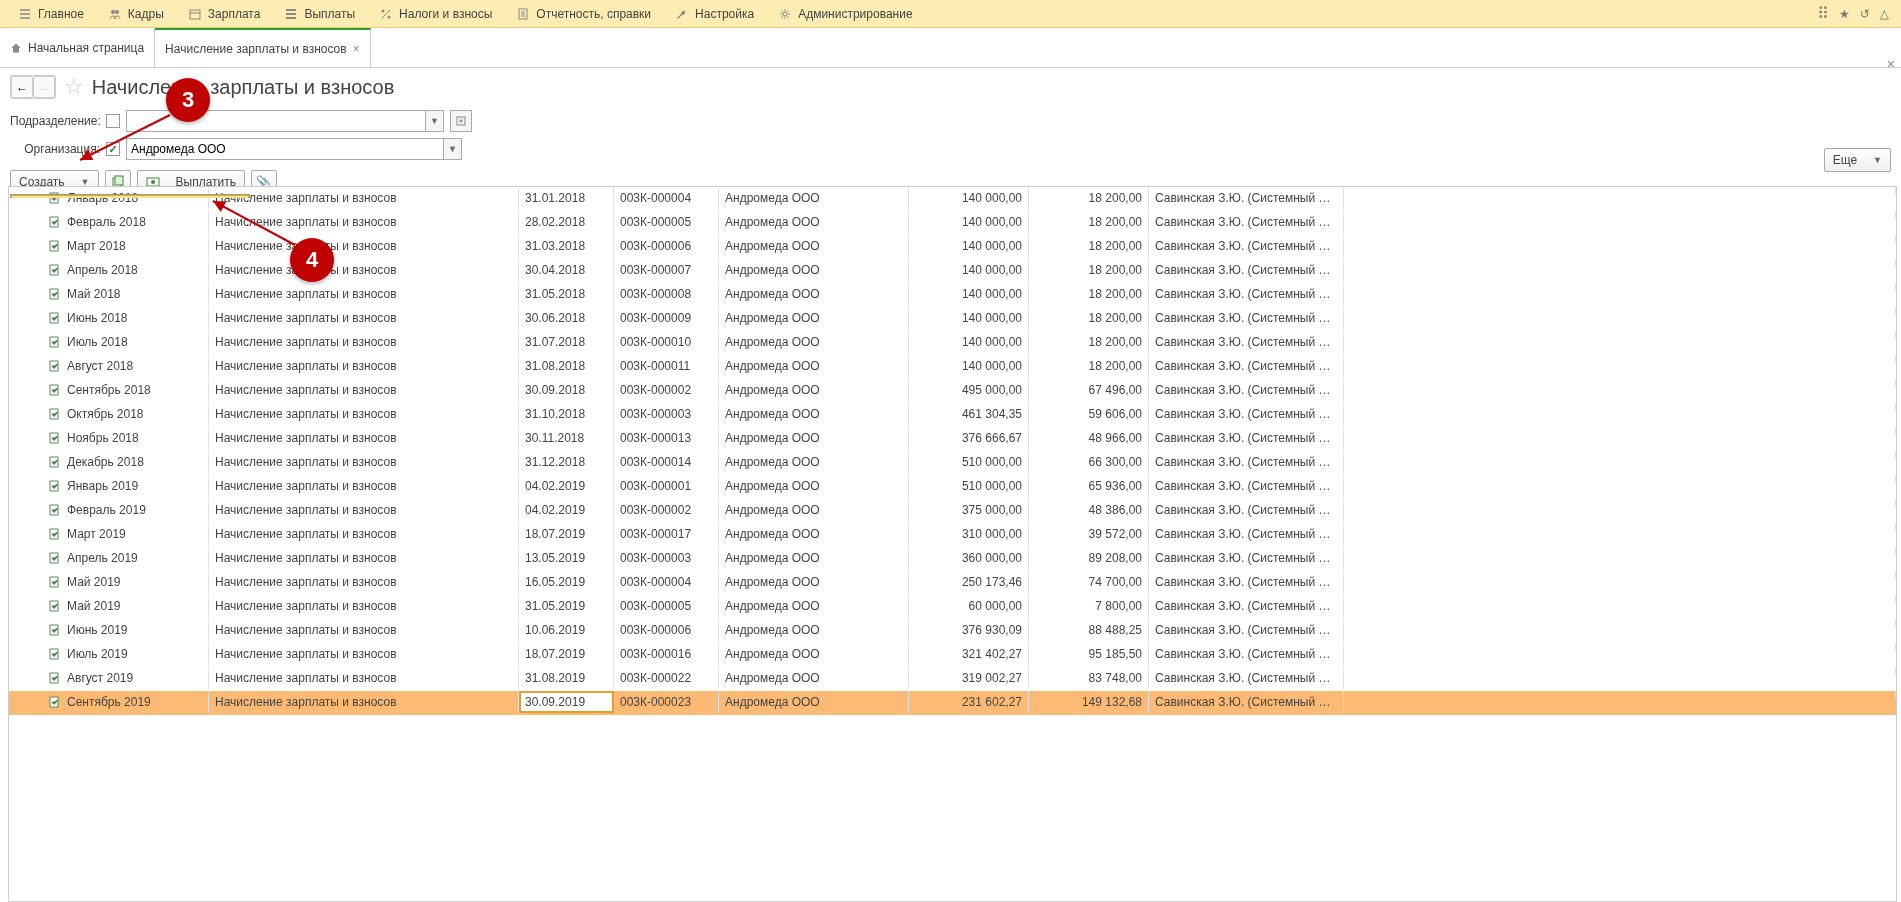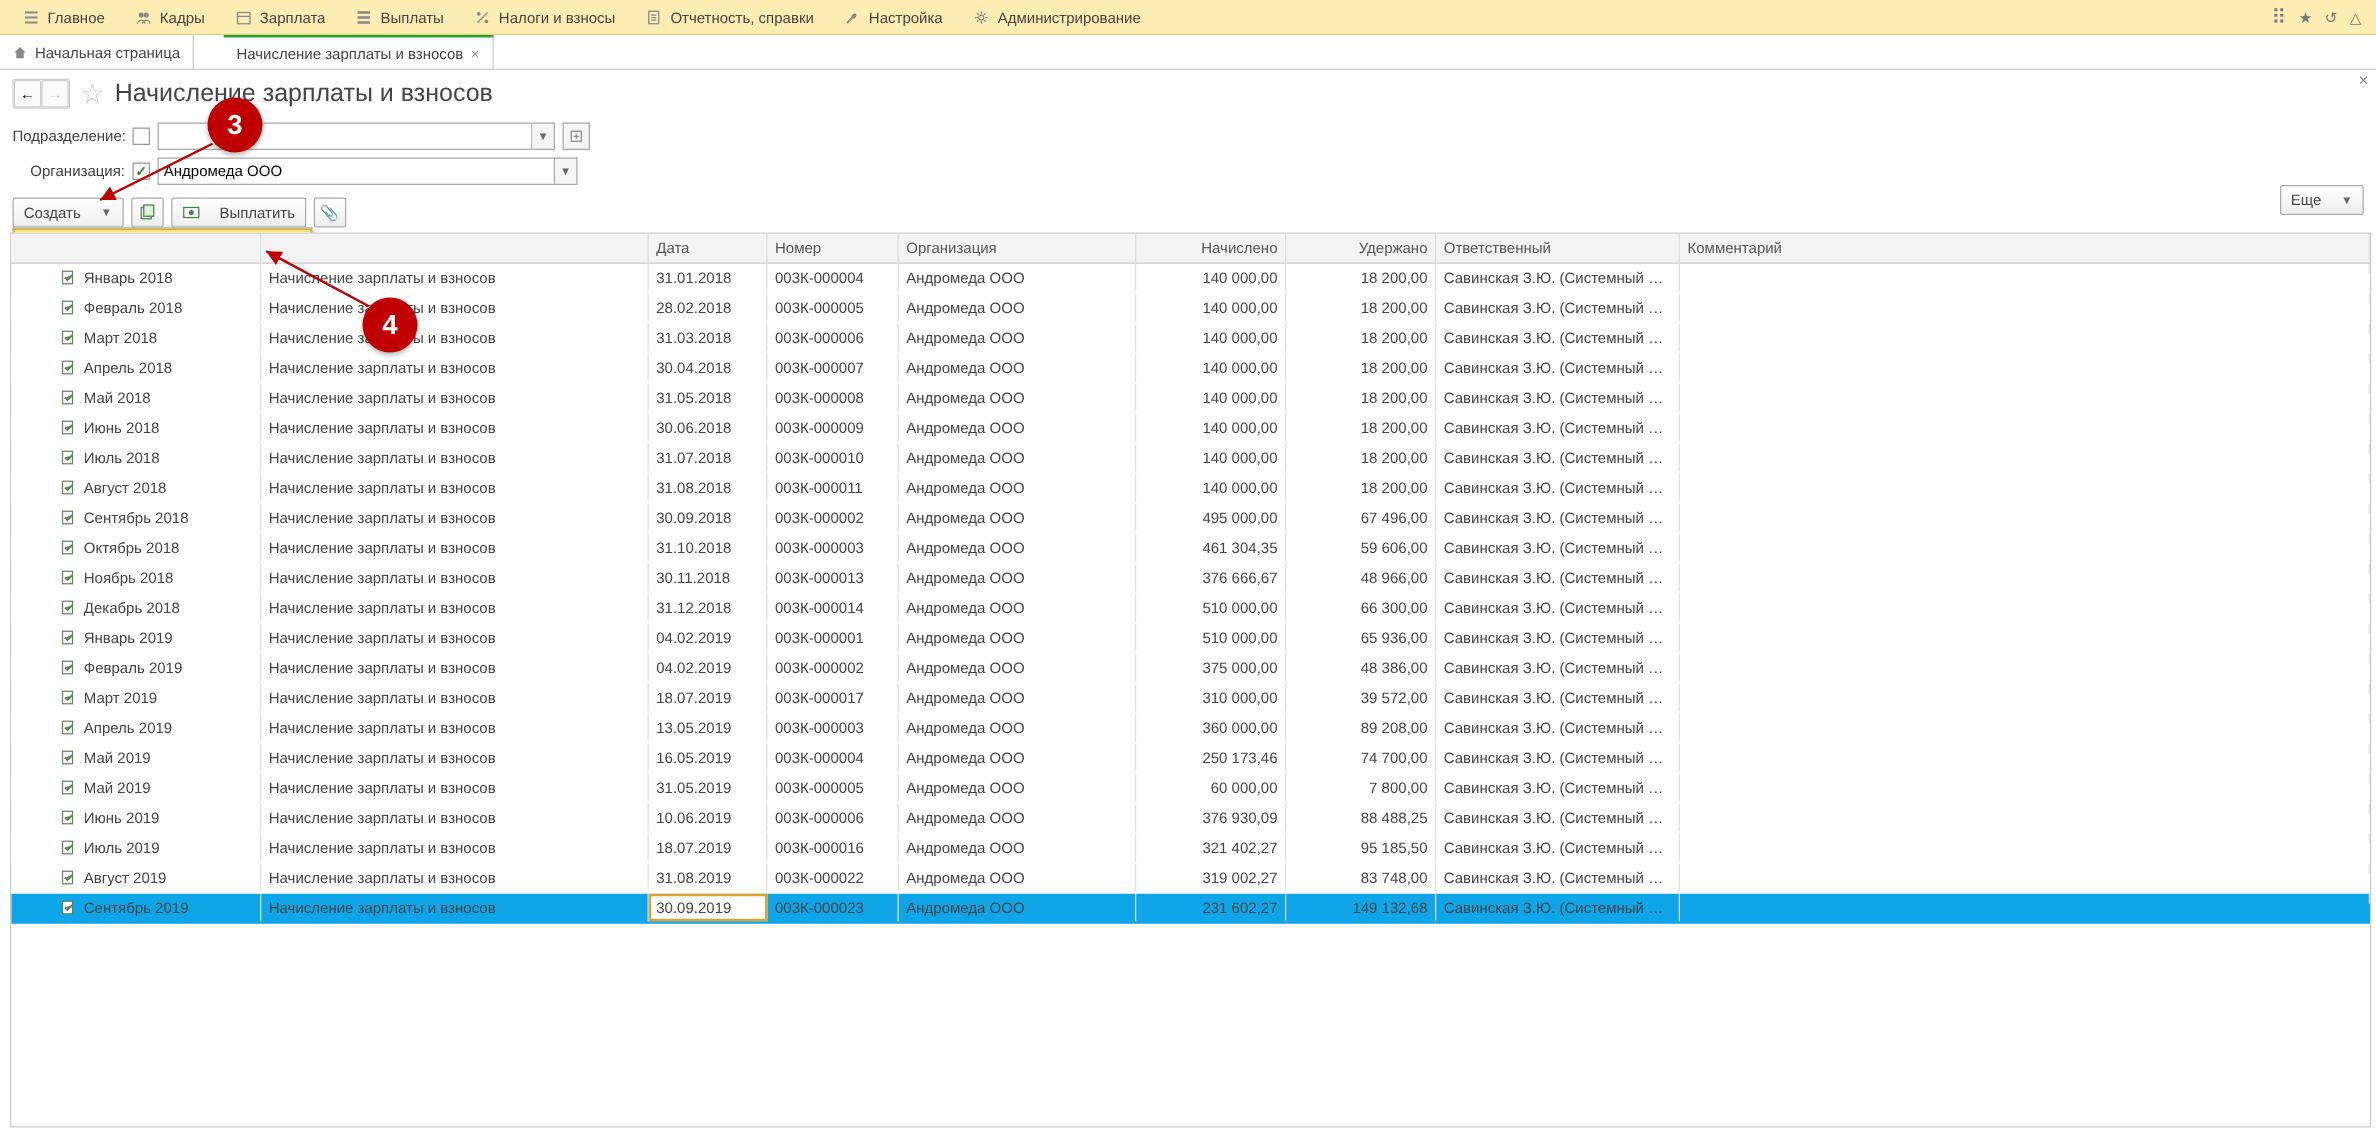--- a/index.html
+++ b/index.html
@@ -5,21 +5,21 @@
   * { box-sizing: border-box; margin: 0; padding: 0; font-family: Arial, sans-serif; font-size: 12px; }
   body { background: #fff; overflow: hidden; }
 
   .topbar { background: #fdedb3; display: flex; align-items: center; height: 28px; padding: 0 6px; border-bottom: 1px solid #e0d080; gap: 36px; }
   .topbar .menu-item { display: flex; align-items: center; gap: 6px; padding: 0 12px; height: 100%; cursor: pointer; color: #444; }
   .topbar .menu-item svg { width: 14px; height: 14px; fill: #888; }
   .topbar .spacer { flex: 1; }
   .topbar .right-icons { display: flex; align-items: center; gap: 10px; padding-right: 6px; }
   .topbar .right-icons span { color: #777; cursor: pointer; }
 
-  .tabbar { background: #fff; display: flex; align-items: center; height: 28px; border-bottom: 1px solid #ccc; gap: 24px; }
+  .tabbar { background: #fff; display: flex; align-items: center; height: 40px; border-bottom: 1px solid #ccc; }
   .tabbar .tab { display: flex; align-items: center; gap: 6px; padding: 0 10px; height: 100%; border-right: 1px solid #ccc; color: #444; }
   .tabbar .tab.active { border-top: 2px solid #2aa02a; }
   .tabbar .tab .close { color: #888; cursor: pointer; }
   .tabbar .tab svg { width: 12px; height: 12px; fill: #888; }
 
   .toolbar1 { display: flex; align-items: center; gap: 8px; padding: 6px 10px; }
   .nav-btn { width: 22px; height: 22px; border: 1px solid #ccc; background: #fafafa; display: flex; align-items: center; justify-content: center; cursor: pointer; border-radius: 2px; }
   .nav-btn.disabled { color: #ccc; }
   .star-big { color: #ccc; font-size: 22px; }
   .page-title { font-size: 20px; color: #444; font-weight: normal; }
@@ -53,21 +53,21 @@
   .col-date { width: 95px; }
   .col-num { width: 105px; }
   .col-org { width: 190px; }
   .col-accr { width: 120px; text-align: right; }
   .col-with { width: 120px; text-align: right; }
   .col-resp { width: 195px; }
   .col-comm { flex: 1; }
   .tbody { overflow-y: auto; height: calc(100% - 24px); }
   .trow { height: 24px; align-items: flex-start; }
   .trow:nth-child(even) { background: #fff; }
-  .trow.selected { background: #0ea5e9; }
+  .trow.selected { background: #fdba74; }
   .trow.selected .col-date { background: #fff; border: 2px solid #e0a030; padding: 2px 4px; }
   .doc-icon { width: 12px; height: 12px; }
   .doc-icon rect { fill: #fff; stroke: #5a8a5a; }
   .doc-icon .mark { fill: #5a8a5a; }
 
   .annot { position: absolute; width: 44px; height: 44px; border-radius: 50%; background: #c00000; color: #fff; display: flex; align-items: center; justify-content: center; font-size: 22px; font-weight: bold; box-shadow: 0 2px 4px rgba(0,0,0,0.3); z-index: 20; }
   .arrow { position: absolute; z-index: 19; }
 </style>
 </head>
 <body>
@@ -213,31 +213,20 @@
     <div class="item">Начисление зарплаты и взносов</div>
   </div>
 </div>
 
 <div class="btn more-btn">
   <span>Еще</span>
   <span class="caret">▼</span>
 </div>
 
 <div class="table-wrap">
-  <div class="thead">
-    <div class="th col-period"></div>
-    <div class="th col-doctype"></div>
-    <div class="th col-date">Дата</div>
-    <div class="th col-num">Номер</div>
-    <div class="th col-org">Организация</div>
-    <div class="th col-accr">Начислено</div>
-    <div class="th col-with">Удержано</div>
-    <div class="th col-resp">Ответственный</div>
-    <div class="th col-comm">Комментарий</div>
-  </div>
   <div class="tbody" id="tbody">
       <div class="trow">
         <div class="td col-period">
           <svg class="doc-icon" viewBox="0 0 12 12">
             <rect x="1" y="1" width="8" height="10"></rect>
             <path class="mark" d="M3 6l2 2 4-4" fill="none" stroke="#5a8a5a" stroke-width="1.5"></path>
           </svg>
           <span>Январь 2018</span>
         </div>
         <div class="td col-doctype">Начисление зарплаты и взносов</div>

